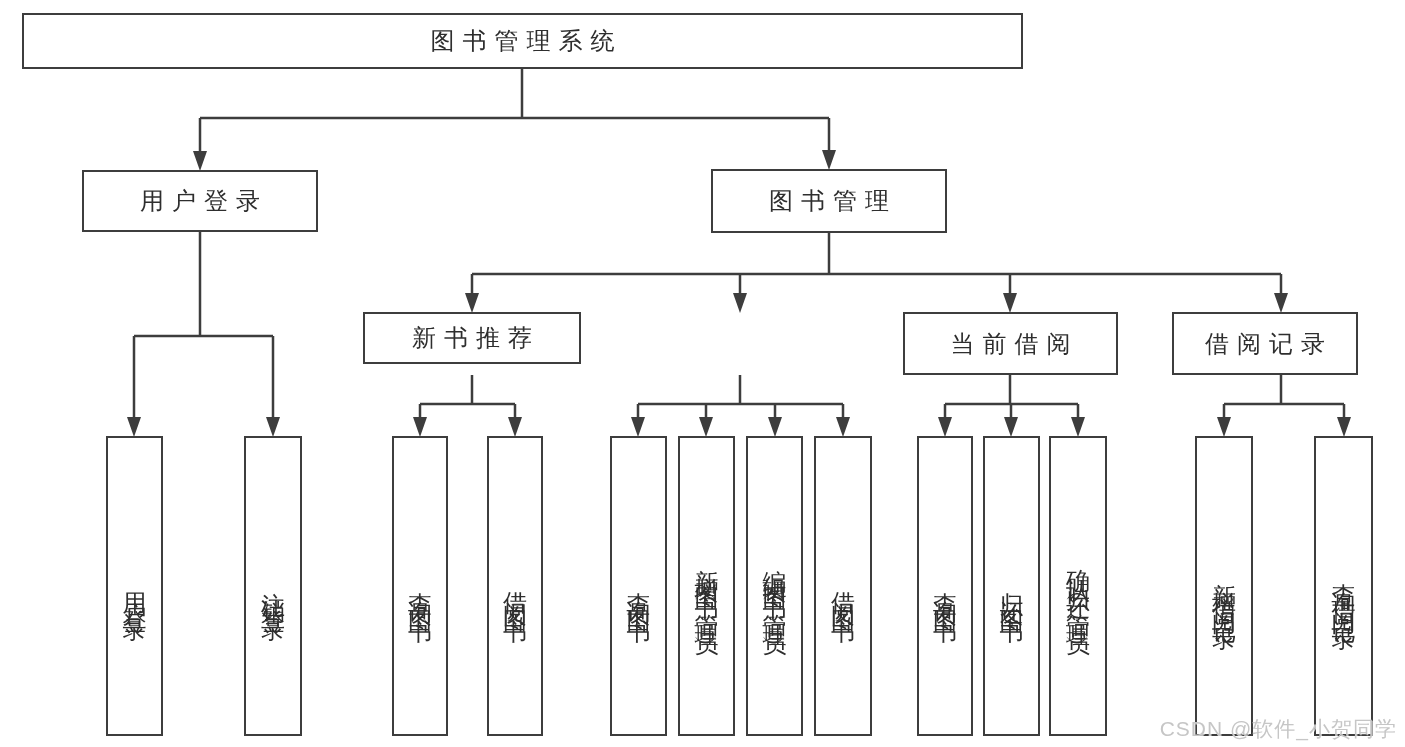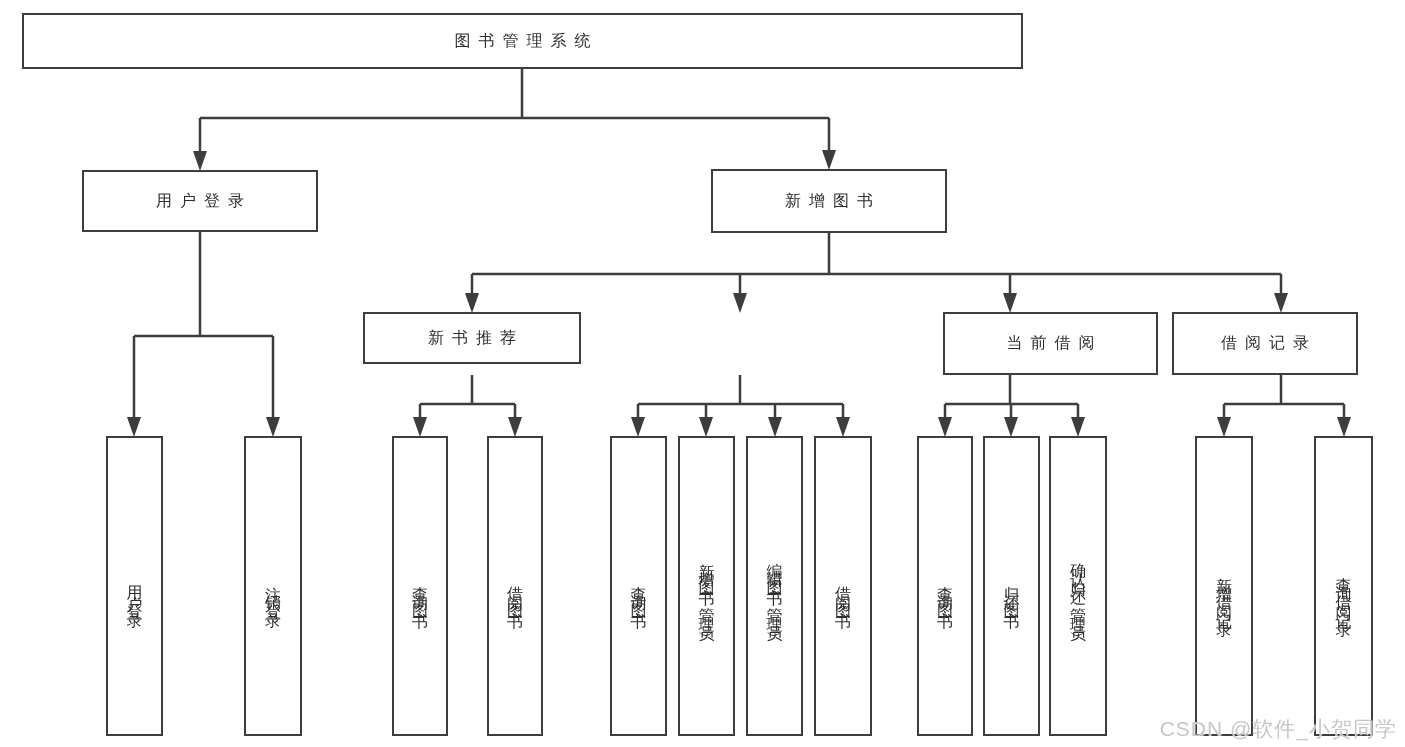--- a/index.html
+++ b/index.html
@@ -24,21 +24,21 @@
   }
   .node {
     position: absolute;
     box-sizing: border-box;
     border: 2px solid #3d3d3d;
     background: #ffffff;
     color: #2e2e2e;
     display: flex;
     align-items: center;
     justify-content: center;
-    font-size: 16px;
+    font-size: 24px;
   }
   .h-node .lbl {
     letter-spacing: 8px;
     margin-right: -8px;
     white-space: nowrap;
   }
   .v-node {
     writing-mode: vertical-rl;
     text-orientation: mixed;
   }
@@ -106,27 +106,27 @@
   </svg>
 
   <div class="node h-node" style="left:22px; top:13px; width:1001px; height:56px;">
     <span class="lbl">图书管理系统</span>
   </div>
 
   <div class="node h-node" style="left:82px; top:170px; width:236px; height:62px;">
     <span class="lbl">用户登录</span>
   </div>
   <div class="node h-node" style="left:711px; top:169px; width:236px; height:64px;">
-    <span class="lbl">新增图书</span>
+    <span class="lbl">图书管理</span>
   </div>
 
   <div class="node h-node" style="left:363px; top:312px; width:218px; height:52px;text-align:center;">
     <span class="lbl">新书推荐</span>
   </div>
-  <div class="node h-node" style="left:903px; top:312px; width:215px; height:63px;margin-left:40px;">
+  <div class="node h-node" style="left:903px; top:312px; width:215px; height:63px;">
     <span class="lbl">当前借阅</span>
   </div>
   <div class="node h-node" style="left:1172px; top:312px; width:186px; height:63px;">
     <span class="lbl">借阅记录</span>
   </div>
 
   <div class="node v-node" style="left:106px; top:436px; width:57px; height:300px;">
     <span class="lbl">用户登录</span>
   </div>
   <div class="node v-node" style="left:244px; top:436px; width:58px; height:300px;">

